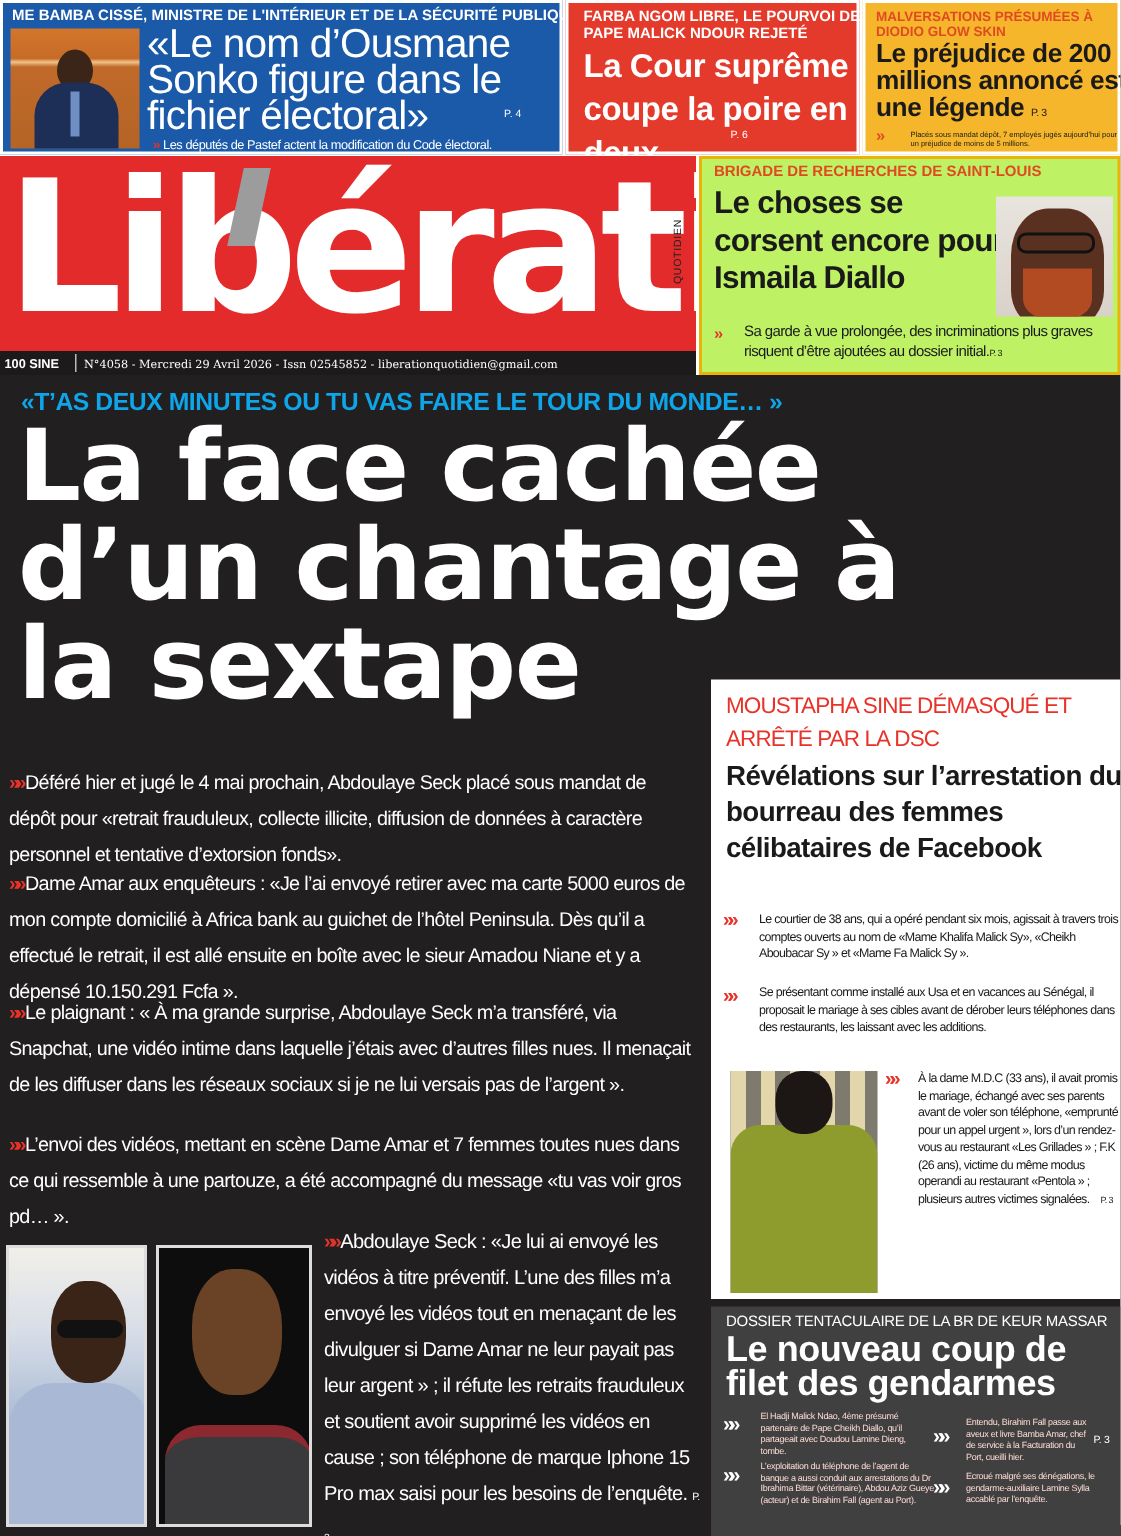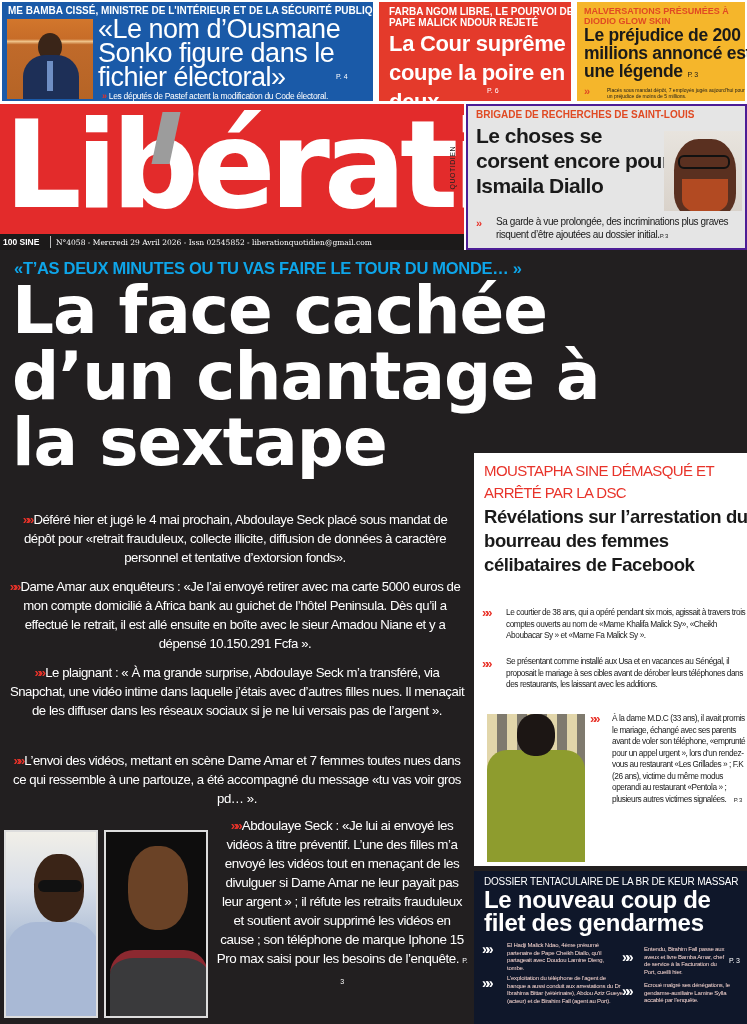--- a/index.html
+++ b/index.html
@@ -36,37 +36,37 @@
   #masthead { left:0; top:104px; width:464px; height:146px; background:#e32b2b; }
   #masthead .logo { position:absolute; left:4px; top:-8px; font-size:122px; line-height:138px; font-weight:bold; color:#fff; letter-spacing:-6px; font-family:"DejaVu Sans", sans-serif; }
   #masthead .accent { position:absolute; left:157px; top:8px; width:18px; height:52px; background:#9c9c9c; transform:skewX(-12deg); }
   #masthead .quot { position:absolute; left:449px; top:42px; font-size:7px; color:#222; writing-mode:vertical-rl; transform:rotate(180deg); letter-spacing:0.5px; }
   #masthead .band { position:absolute; left:0; top:130px; width:464px; height:16px; background:#1c1a1a; }
   #masthead .price { position:absolute; left:3px; top:133px; font-size:8.5px; font-weight:bold; color:#fff; }
   #masthead .sep { position:absolute; left:50px; top:132px; width:1px; height:12px; background:#bbb; }
   #masthead .info { position:absolute; left:56px; top:134px; font-size:7.5px; color:#fff; white-space:nowrap; font-family:"DejaVu Serif", serif; }
 
   
-  #brigade { left:466px; top:104px; width:281px; height:146px; background:#e5e5e5; border:2px solid #4c1d95; }
+  #brigade { left:466px; top:104px; width:281px; height:146px; background:#bef264; border:2px solid #eab308; }
   #brigade .kicker { position:absolute; left:8px; top:3px; font-size:10px; font-weight:bold; color:#e04a23; white-space:nowrap; }
   #brigade .headline { position:absolute; left:8px; top:17px; width:195px; font-size:21px; line-height:25px; font-weight:bold; color:#1a1a1a; letter-spacing:-0.5px; }
   #brigade .photo { position:absolute; left:196px; top:25px; width:78px; height:80px; background: linear-gradient(180deg,#e8e4de 0%,#d9d2ca 100%); overflow:hidden; }
   #brigade .photo .face { position:absolute; left:10px; top:8px; width:62px; height:78px; background:#5a3020; border-radius:40% 40% 30% 30%; }
   #brigade .photo .beard { position:absolute; left:18px; top:48px; width:46px; height:34px; background:#b24a22; border-radius:0 0 40% 40%; }
   #brigade .photo .glasses { position:absolute; left:14px; top:24px; width:52px; height:14px; border:2px solid #111; border-radius:6px; }
   #brigade .arr { position:absolute; left:8px; top:111px; font-size:11px; color:#e8332a; font-weight:bold; }
   #brigade .sub { position:absolute; left:28px; top:109px; width:250px; font-size:10px; line-height:13px; color:#1a1a1a; letter-spacing:-0.4px; }
   #brigade .page { font-size:6px; }
 
   
   #main { left:0; top:250px; width:747px; height:774px; background:#221f20; }
   #main .kicker { position:absolute; left:14px; top:9px; font-size:16.5px; font-weight:bold; color:#0ea5e9; white-space:nowrap; letter-spacing:-0.3px; }
   #main .headline { position:absolute; left:12px; top:28px; width:740px; font-size:66px; line-height:66px; font-weight:bold; color:#fff; letter-spacing:-1px; font-family:"DejaVu Sans", sans-serif; }
 
-  .bullet { position:absolute; color:#fff; font-size:13.2px; line-height:19px; letter-spacing:-0.45px;text-align:center; }
+  .bullet { position:absolute; color:#fff; font-size:13.2px; line-height:24px; letter-spacing:-0.45px; }
   .bullet .arr { color:#e8332a; font-weight:bold; margin-right:2px; letter-spacing:-3px; }
 
   .photo-left { position:absolute; left:4px; top:830px; width:94px; height:188px; border:2px solid #ddd; background: linear-gradient(180deg,#f1efe8 0%,#d8dee8 30%,#9fb3cf 70%,#8ba2c4 100%); overflow:hidden; }
   .photo-left .head { position:absolute; left:28px; top:22px; width:50px; height:68px; background:#3a2417; border-radius:45%; }
   .photo-left .glasses { position:absolute; left:32px; top:48px; width:44px; height:12px; background:#111; border-radius:6px; }
   .photo-left .shirt { position:absolute; left:0; top:90px; width:94px; height:100px; background:#a9b9d5; border-radius:30px 30px 0 0; }
   .photo-right { position:absolute; left:104px; top:830px; width:104px; height:188px; border:2px solid #ddd; background:#0e0d0d; overflow:hidden; }
   .photo-right .head { position:absolute; left:22px; top:14px; width:60px; height:84px; background:#6a4226; border-radius:45%; }
   .photo-right .shirt { position:absolute; left:4px; top:118px; width:98px; height:80px; background:#3a3a3c; border-radius:24px 24px 0 0; border-top:8px solid #8c2930; }
 
@@ -74,21 +74,21 @@
   #moustapha { left:474px; top:453px; width:273px; height:413px; background:#fff; }
   #moustapha .kicker { position:absolute; left:10px; top:7px; width:265px; font-size:15px; line-height:22px; color:#e8332a; letter-spacing:-0.6px; }
   #moustapha .headline { position:absolute; left:10px; top:52px; width:270px; font-size:18.5px; line-height:24px; font-weight:bold; color:#1a1a1a; letter-spacing:-0.4px; }
   .mb { position:absolute; font-size:8.3px; line-height:11.5px; color:#1a1a1a; letter-spacing:-0.45px; }
   .mb-arr { position:absolute; color:#e8332a; font-weight:bold; font-size:13px; letter-spacing:-4px; }
   #moustapha .photo { position:absolute; left:13px; top:261px; width:98px; height:148px; background: repeating-linear-gradient(90deg,#e2d6aa 0 10px,#7f7a6e 10px 20px); overflow:hidden; }
   #moustapha .photo .head { position:absolute; left:30px; top:0; width:38px; height:42px; background:#1c1614; border-radius:45%; }
   #moustapha .photo .jacket { position:absolute; left:0; top:36px; width:98px; height:112px; background:#8e9c2e; border-radius:20px 20px 0 0; }
 
   
-  #keurmassar { left:474px; top:871px; width:273px; height:153px; background:#0f172a; }
+  #keurmassar { left:474px; top:871px; width:273px; height:153px; background:#404040; }
   #keurmassar .kicker { position:absolute; left:10px; top:5px; font-size:10px; color:#fff; white-space:nowrap; letter-spacing:-0.2px; }
   #keurmassar .headline { position:absolute; left:10px; top:17px; width:265px; font-size:24px; line-height:23px; font-weight:bold; color:#fff; letter-spacing:-0.3px; }
   .kb { position:absolute; font-size:6px; line-height:7.5px; color:#fbd9d3; letter-spacing:-0.2px; }
   .kb-arr { position:absolute; color:#fff; font-weight:bold; font-size:14px; letter-spacing:-4px; }
 </style>
 </head>
 <body>
 
 <div id="top-left" class="abs">
   <div class="kicker">ME BAMBA CISSÉ, MINISTRE DE L'INTÉRIEUR ET DE LA SÉCURITÉ PUBLIQUE</div>

